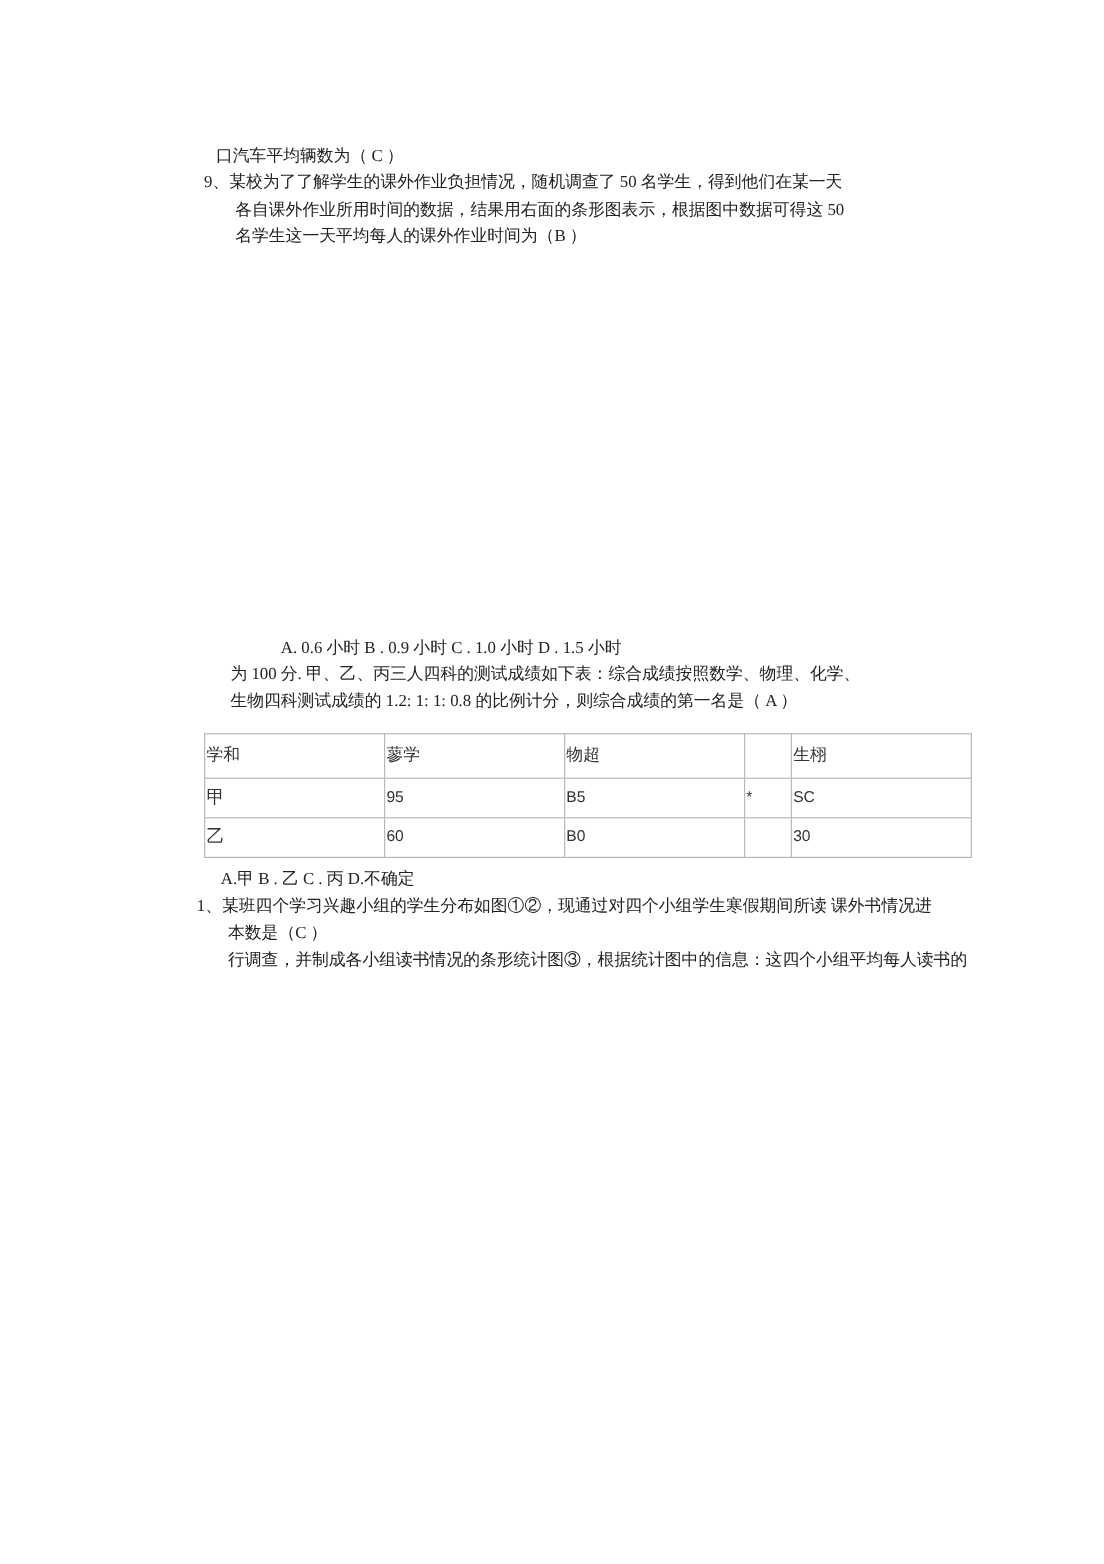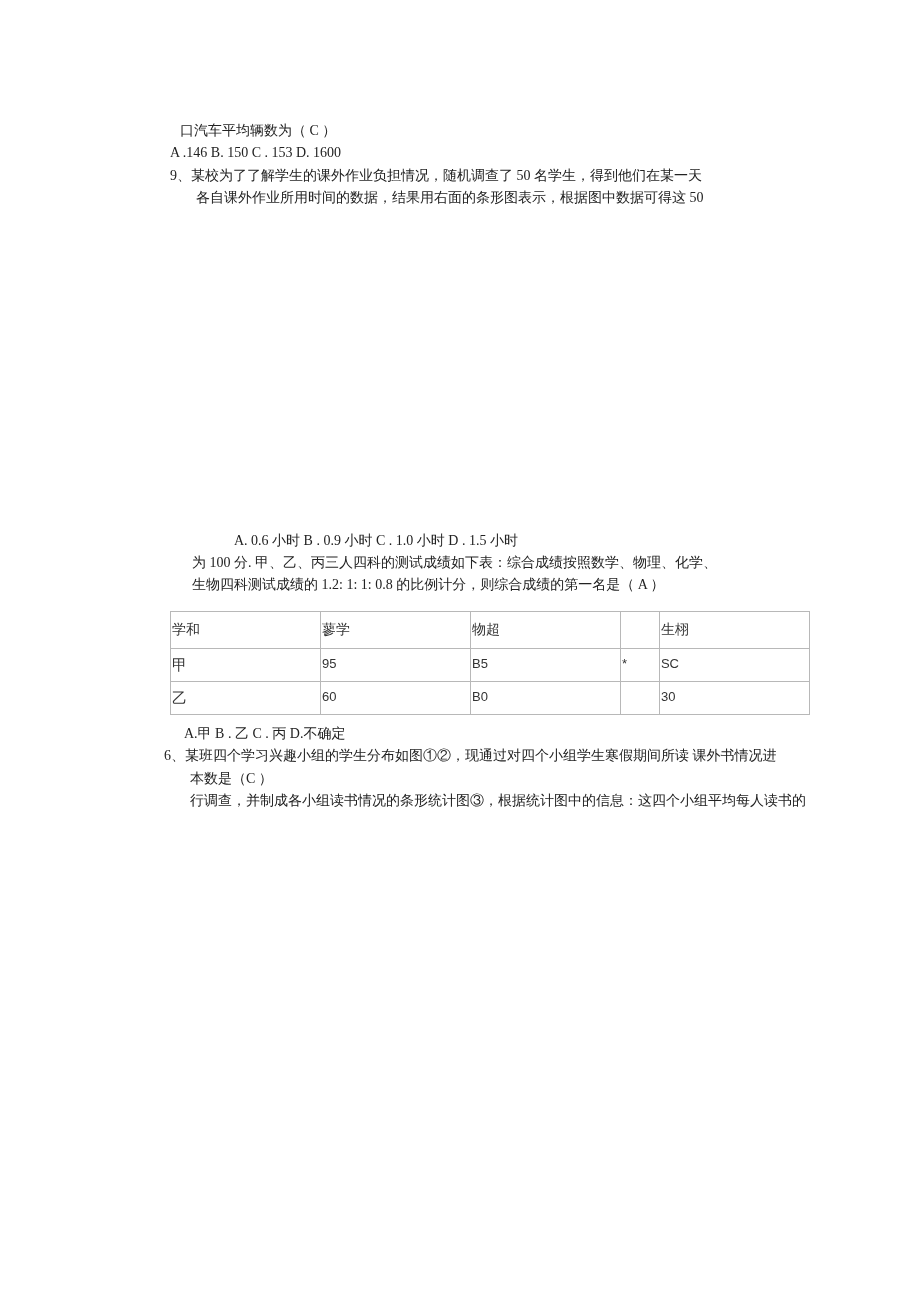--- a/index.html
+++ b/index.html
@@ -53,24 +53,24 @@
   .q10-ans { margin-left: 74px; margin-top: 6px; }
   .q11 { margin-left: 54px; margin-right: 10px; }
   .q11-body { margin-left: 80px; }
 </style>
 </head>
 <body>
 
 <div class="page">
 
   <div class="indent-block">口汽车平均辆数为（ C ）</div>
-  <div class="indent-a">A .146 B. 150 C . 153 D. 1600</div>
 
   <div class="q9">9、某校为了了解学生的课外作业负担情况，随机调查了 50 名学生，得到他们在某一天</div>
   <div class="q9-body">各自课外作业所用时间的数据，结果用右面的条形图表示，根据图中数据可得这 50</div>
+  <div class="q9-body">名学生这一天平均每人的课外作业时间为（B ）</div>
 
   <div class="q9-gap"></div>
 
   <div class="q9-opts">A. 0.6 小时  B . 0.9 小时  C . 1.0 小时  D . 1.5 小时</div>
 
   <div class="q10-body">为 100 分. 甲、乙、丙三人四科的测试成绩如下表：综合成绩按照数学、物理、化学、</div>
   <div class="q10-body">生物四科测试成绩的 1.2: 1: 1: 0.8 的比例计分，则综合成绩的第一名是（ A ）</div>
 
   <div class="table-wrap">
     <table class="score">
@@ -95,17 +95,17 @@
         <td>B0</td>
         <td></td>
         <td>30</td>
       </tr>
     </tbody>
       </table>
   </div>
 
   <div class="q10-ans">A.甲 B . 乙 C . 丙 D.不确定</div>
 
-  <div class="q11">6、某班四个学习兴趣小组的学生分布如图①②，现通过对四个小组学生寒假期间所读 课外书情况进</div>
+  <div class="q11">1、某班四个学习兴趣小组的学生分布如图①②，现通过对四个小组学生寒假期间所读 课外书情况进</div>
   <div class="q11-body">本数是（C ）</div>
   <div class="q11-body">行调查，并制成各小组读书情况的条形统计图③，根据统计图中的信息：这四个小组平均每人读书的</div>
 
 </div>
 
 </body></html>

